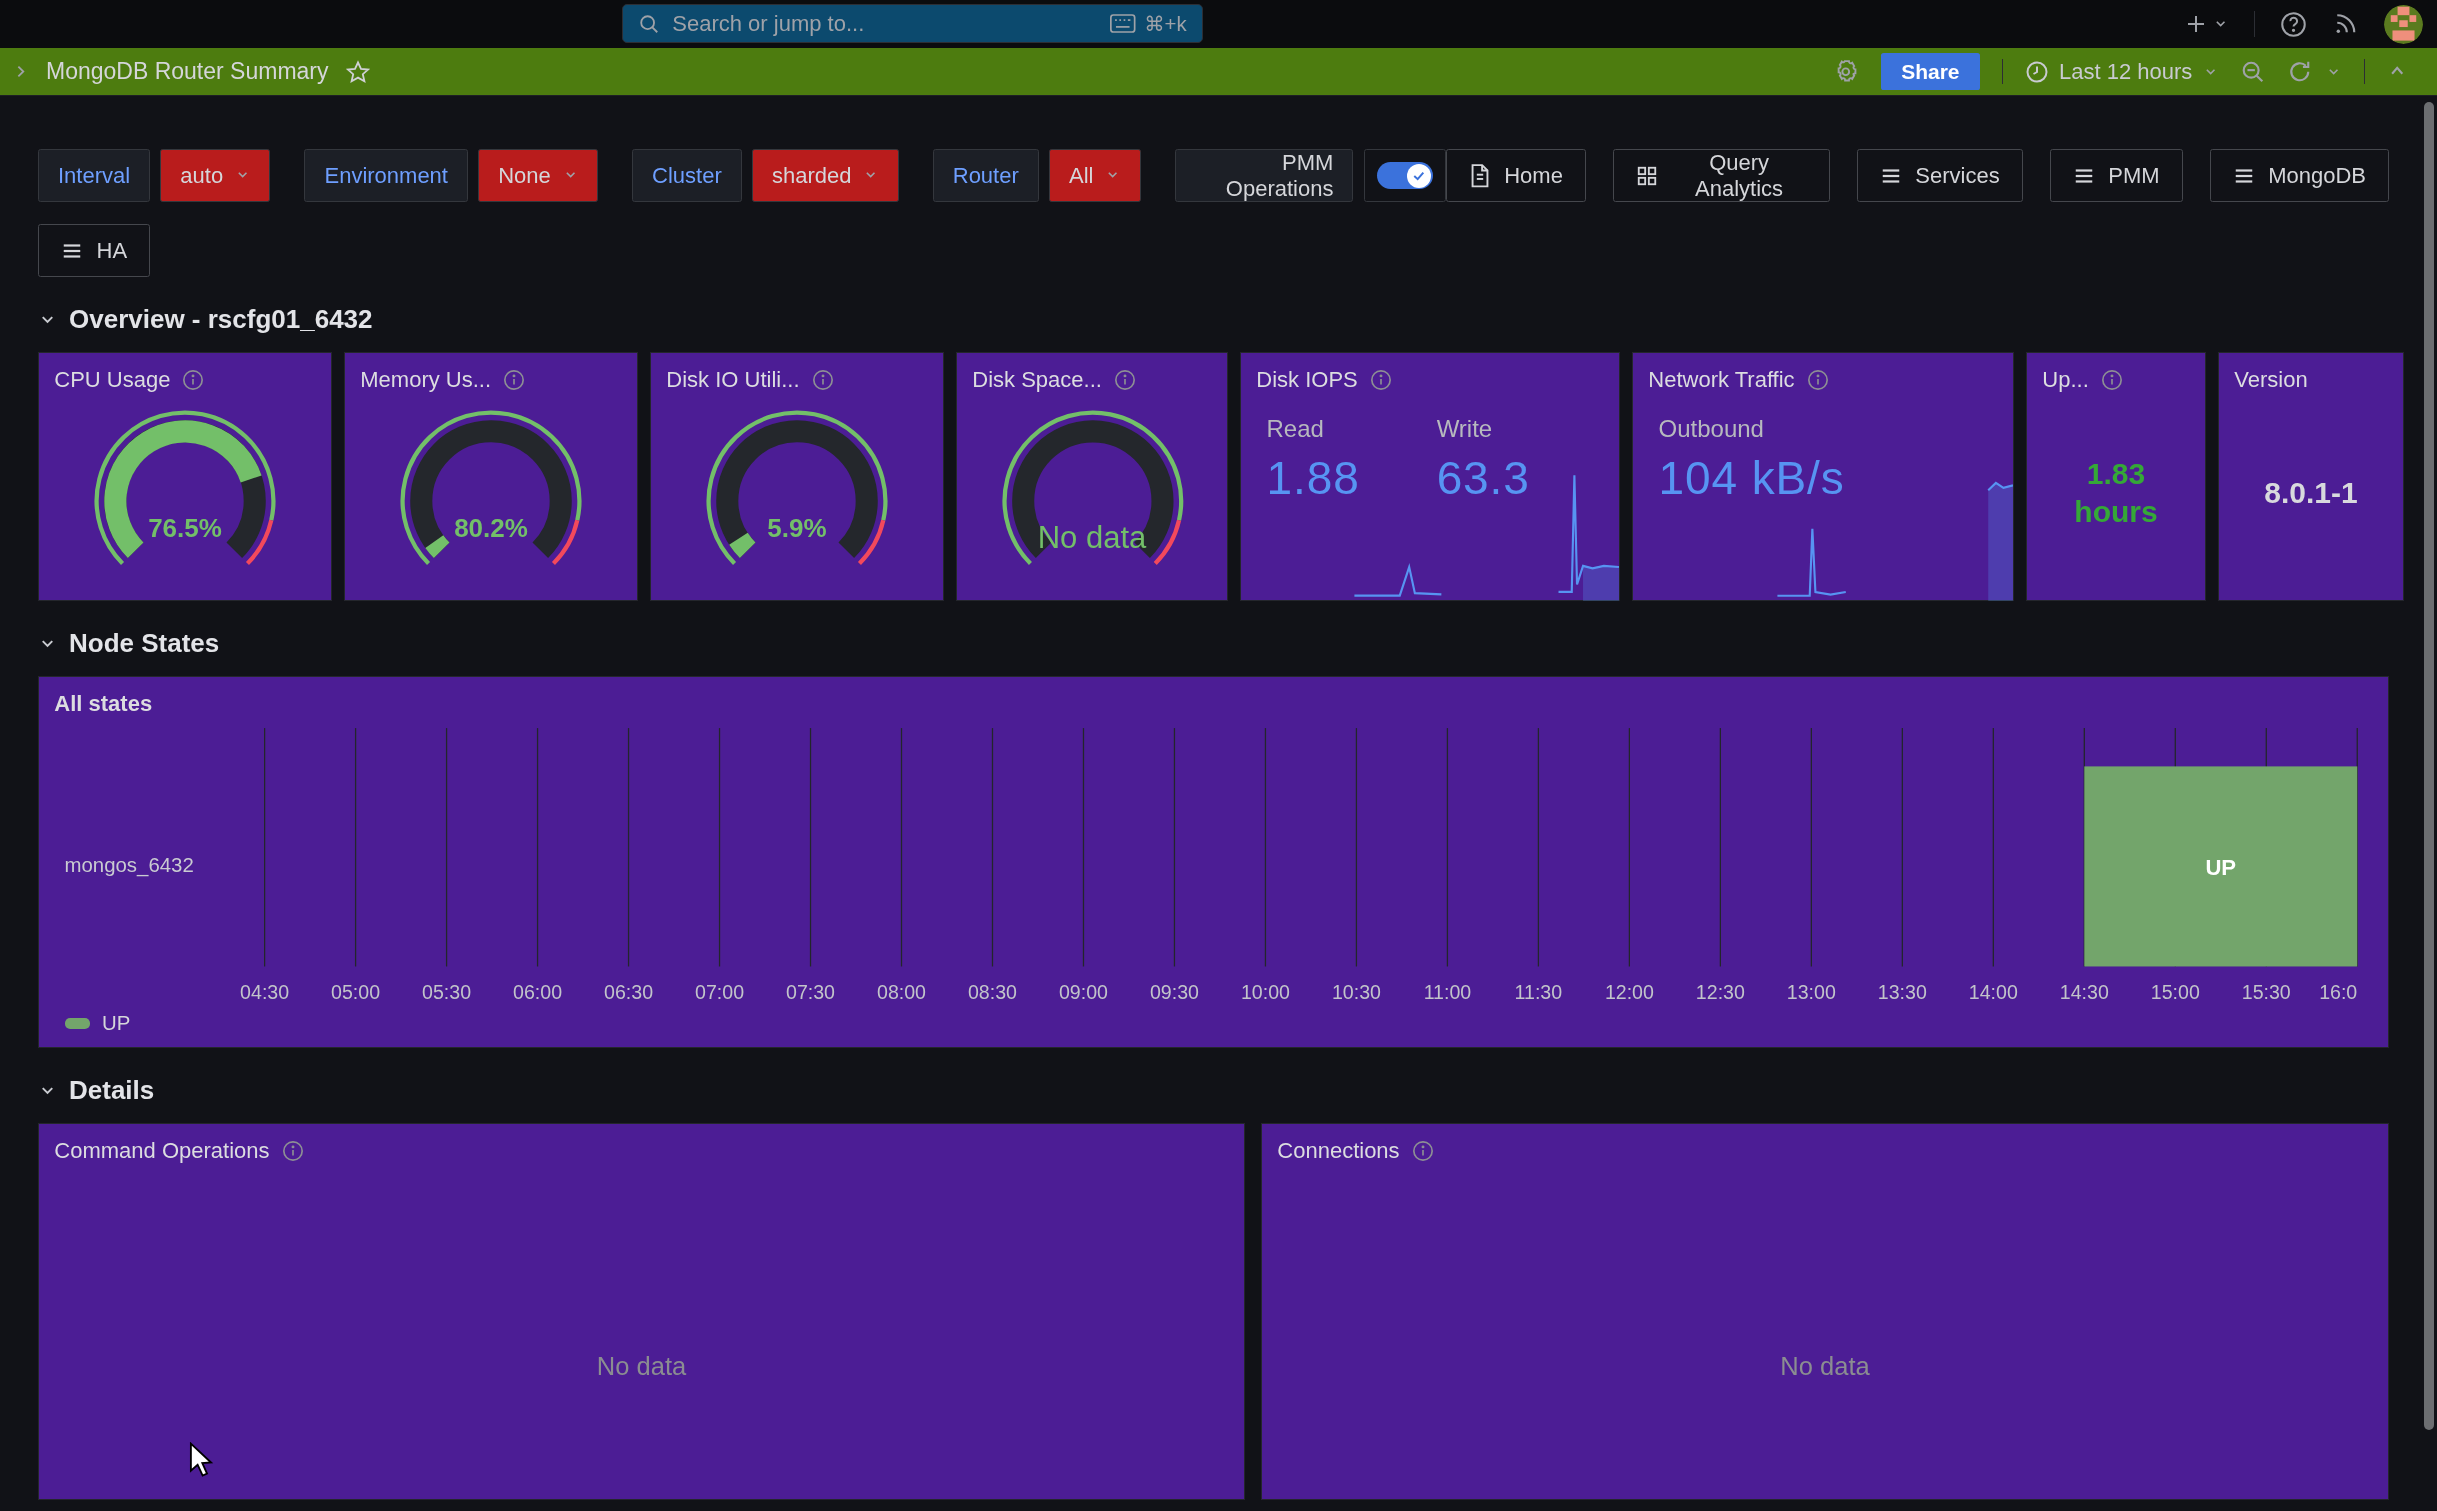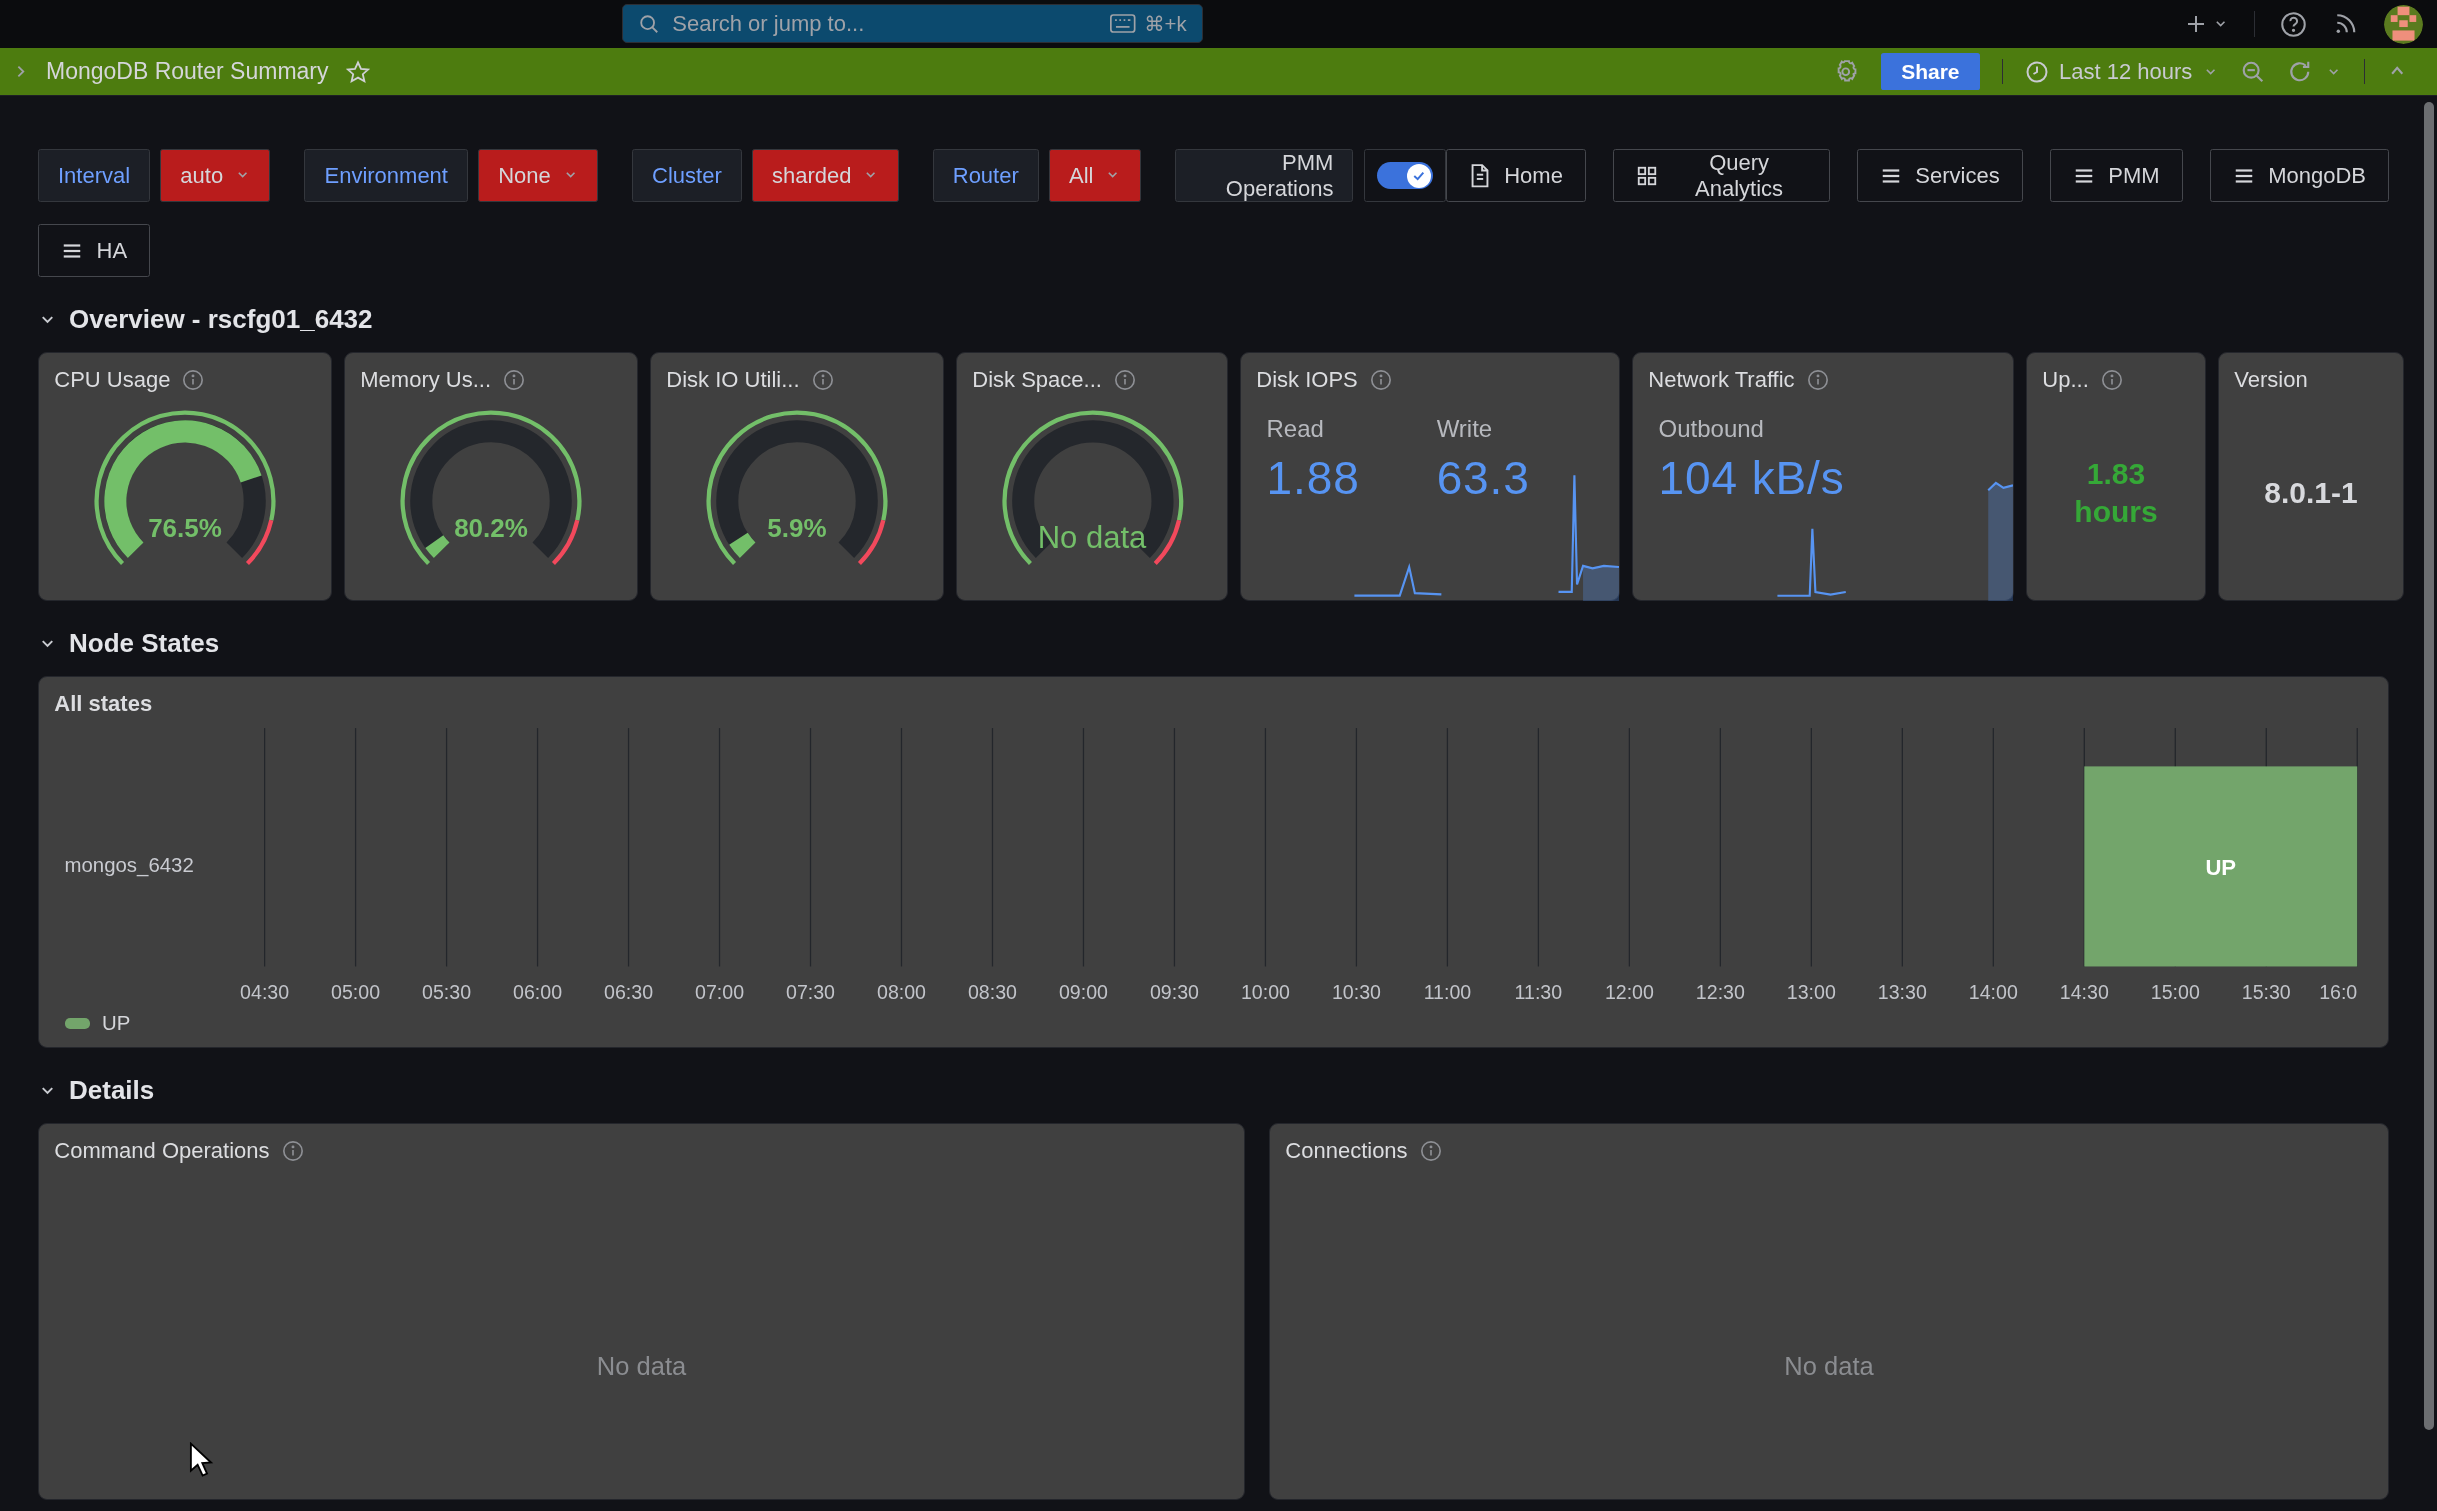--- a/index.html
+++ b/index.html
@@ -75,21 +75,21 @@
     color: #d5d6da; font-size: 22px; font-family: inherit;
   }
   .row2 { margin-top: 22px; }
   .section-hdr {
     display: flex; align-items: center; gap: 12px; margin-top: 27px; margin-bottom: 17px;
     font-size: 26px; font-weight: 700; color: #e3e4e8;
   }
   .section-hdr .chev { color: #c9cbd1; }
   
   .panel {
-    background: #404040; border: 0.9px solid #24262c; border-radius: 9px; position: relative;
+    background: #4c1d95; border: 0.9px solid #24262c; border-radius: 0; position: relative;
   }
   .panel-title-row {
     display: flex; align-items: center; gap: 12px; padding: 13.6px 0 0 15.3px;
     font-size: 22px; font-weight: 500; color: #dcdde0;
   }
   .info-ic { color: #8d8f94; display: flex; }
   .gauges-row { display: flex; gap: 12px; }
   .gauges-row .panel { height: 249px; }
   .gauge-wrap { position: absolute; left: 0; right: 0; top: 39px; bottom: 0; display: flex; justify-content: center; }
   .gauge-value {
@@ -107,21 +107,21 @@
   }
   .center-stat.green { color: #35a837; }
   .center-stat.white { color: #d8d9dd; font-weight: 600; top: 121px; }
   
   .nodestates { height: 372px; margin-top: 0; }
   .ns-rowlabel { position: absolute; left: 25.5px; top: 177px; font-size: 20.4px; color: #c9cbd1; }
   .ns-plot { position: absolute; inset: 0; }
   .ns-legend { position: absolute; left: 25.5px; bottom: 12px; display: flex; align-items: center; gap: 12px; font-size: 20.4px; color: #d5d6da; }
   .ns-swatch { width: 25.5px; height: 10.2px; border-radius: 5.1px; background: #73a56b; }
   
-  .details-row { display: flex; gap: 24px; justify-content: space-between; }
+  .details-row { display: flex; gap: 16px; justify-content: space-between; }
   .details-row .panel { height: 377px; }
   .nodata-msg {
     position: absolute; left: 0; right: 0; top: 228px; text-align: center;
     font-size: 25.5px; color: #8b8d91;
   }
   .scroll-thumb {
     position: absolute; right: 4.3px; top: 102px; width: 9.4px; height: 1328px;
     border-radius: 5.1px; background: #6c6e71;
   }
   .cursor { position: absolute; left: 189px; top: 1442px; z-index: 50; pointer-events: none; }

